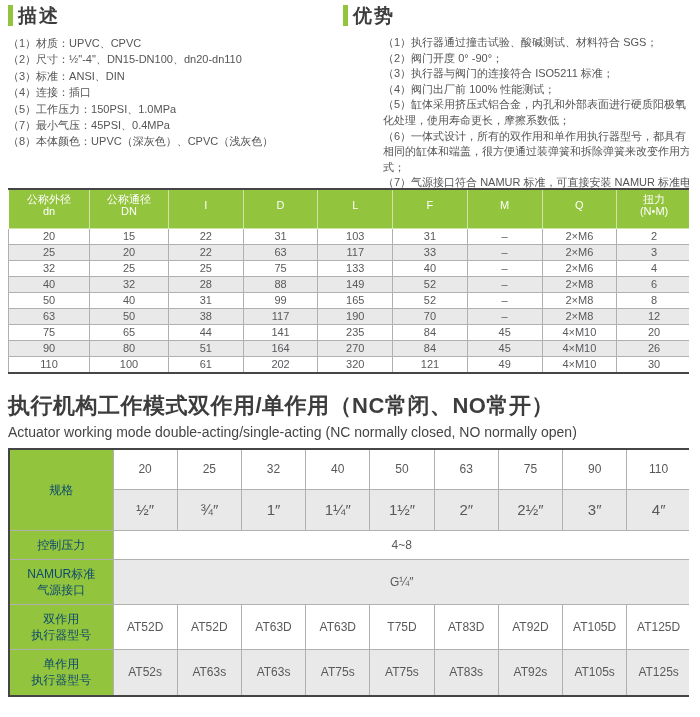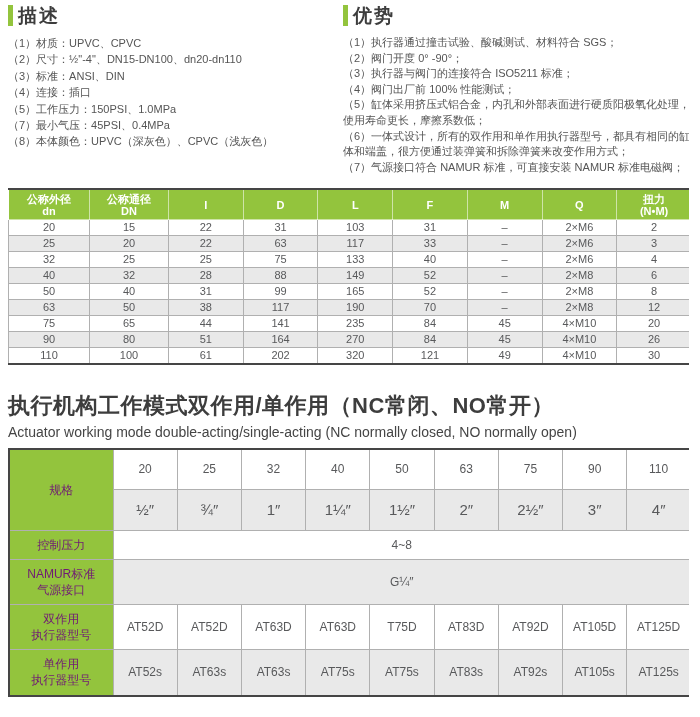--- a/index.html
+++ b/index.html
@@ -16,51 +16,51 @@
     font-family:"Liberation Sans","DejaVu Sans",sans-serif;color:var(--body-text);
   }
   
   .top{position:absolute;top:5px;left:8px;width:687px;display:flex;gap:15px;}
   .col-left{width:320px;flex:none;}
   .col-right{flex:1;}
   .sec-title{display:flex;align-items:center;gap:5px;margin-bottom:9px;}
   .bar{width:5px;height:21px;background:var(--accent-green);flex:none;}
   .sec-title h2{margin:0;font-size:19px;font-weight:600;color:#3d3d3d;letter-spacing:2px;line-height:21px;}
   .items p{margin:0;font-size:11px;color:#555;line-height:16.4px;}
-  .col-right .items p{line-height:15.6px;}
+  .col-right .items p{line-height:15.6px;margin-left:40px;}
   
   table{border-collapse:collapse;table-layout:fixed;}
   .dim-table{
     position:absolute;top:188px;left:8px;width:684px;
     border-top:2px solid var(--border-dark);border-bottom:2px solid var(--border-dark);
     border-left:1px solid var(--border-dark);border-right:1px solid var(--border-dark);
   }
   .dim-table th{
-    background:var(--accent-green);color:#fff;font-weight:700;font-size:11px;
-    line-height:12px;padding:3px 0 2px;border:1px solid rgba(255,255,255,.55);
+    background:var(--accent-green);color:#fff;font-weight:400;font-size:11px;
+    line-height:12px;padding:3px 0 11px;border:1px solid rgba(255,255,255,.55);
     border-top:none;vertical-align:middle;
   }
   .dim-table th .h1,.dim-table th .h2{display:block;}
   .dim-table th .h2:empty{display:none;}
   .dim-table td{
     border:1px solid var(--grid-line);text-align:center;font-size:11px;
     color:var(--body-text);height:16px;padding:0;line-height:15px;
   }
   .dim-table tbody tr.alt{background:var(--row-alt);}
   
   .mode-head{position:absolute;top:391px;left:8px;width:684px;}
   .mode-head h3{margin:0;font-size:22px;font-weight:600;color:#3d3d3d;letter-spacing:.5px;}
   .mode-head p{margin:3px 0 0;font-size:14px;color:#454545;}
   
   .act-table{
     position:absolute;top:448px;left:8px;width:684px;
     border:2px solid var(--border-dark);
   }
   .act-table th{
-    background:var(--accent-green);color:#701a75;font-weight:400;font-size:12px;
+    background:var(--accent-green);color:#0c4a6e;font-weight:400;font-size:12px;
     line-height:16px;border:1px solid var(--grid-line);vertical-align:middle;padding:0;
   }
   .act-table th .l1,.act-table th .l2{display:block;}
   .act-table th .l2:empty{display:none;}
   .act-table td{
     border:1px solid var(--grid-line);text-align:center;color:var(--body-text);
     font-size:12px;padding:0;vertical-align:middle;
   }
   .act-table tr.row-inch td{font-size:15px;}
   .act-table tr.alt td{background:var(--row-alt);}

